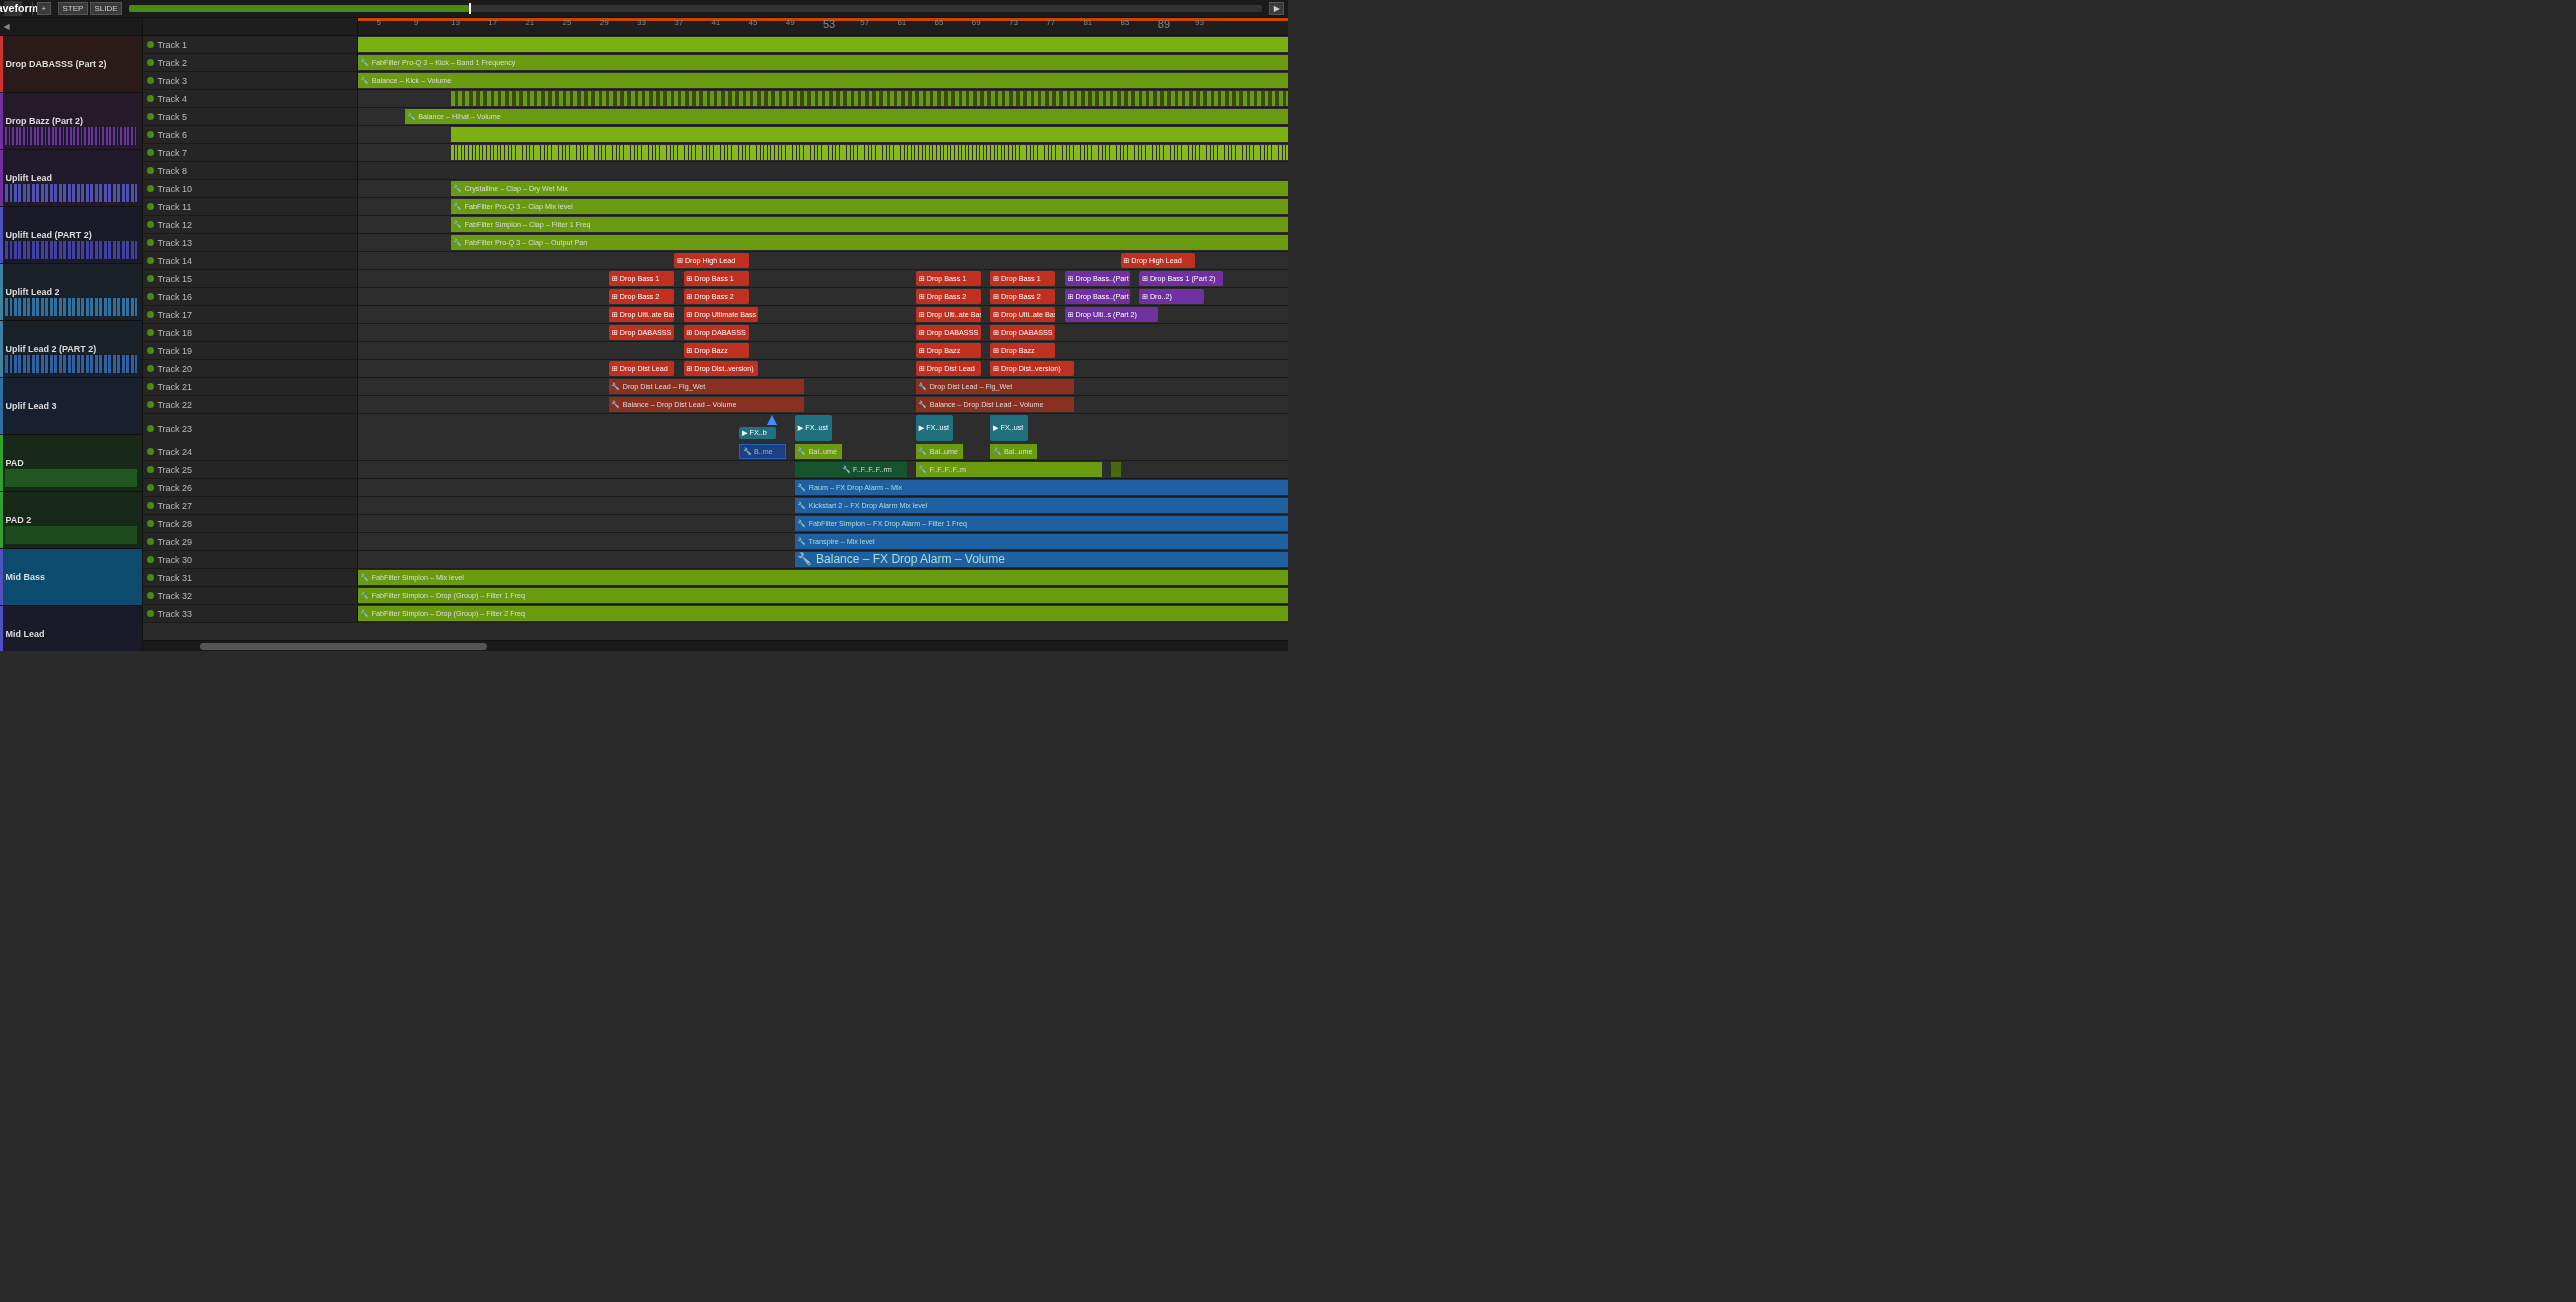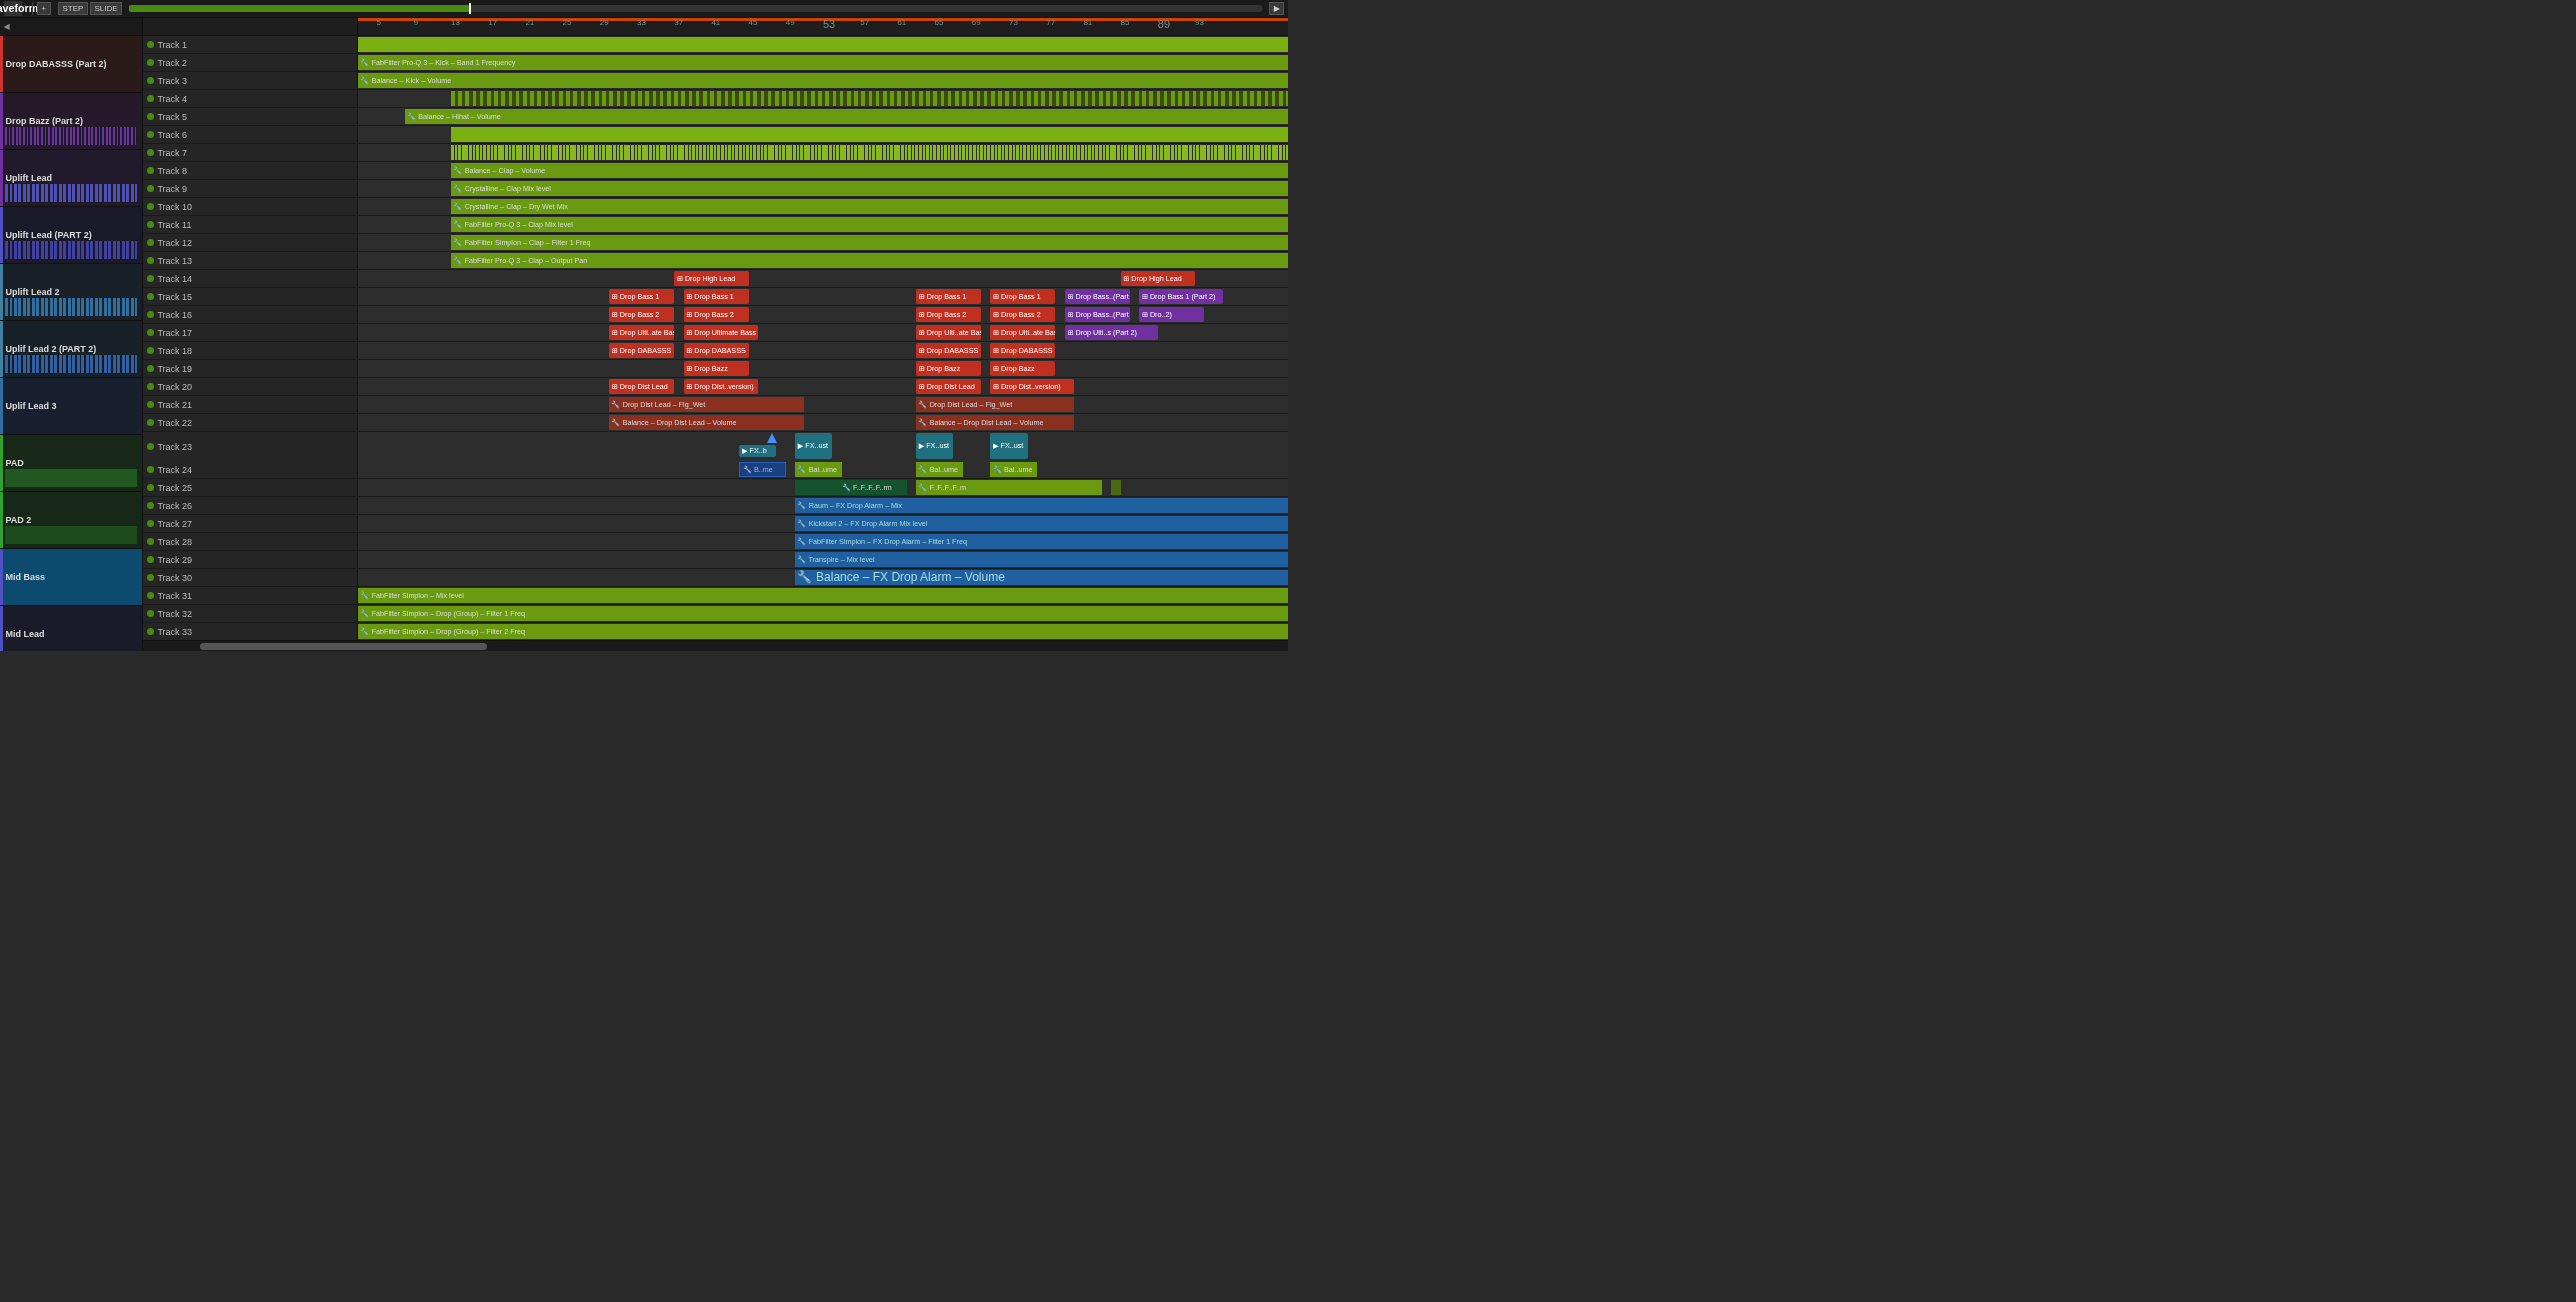--- a/index.html
+++ b/index.html
@@ -481,38 +481,22 @@
           <div class="track-content-cell">
             <div style="position:absolute;left:10%;top:0.9px;right:0;height:15px;" class="dense-green"></div>
           </div>
         </div>
 
         <div class="track-row">
           <div class="track-label-cell">
             <div class="track-dot" style="background:#4a8a10;"></div>
             <span class="track-name">Track 8</span>
           </div>
-          <div class="track-content-cell">
-            <div class="full-green" style="left:10%;right:0;">
-              <span>🔧 Balance – Clap – Volume</span>
-            </div>
-          </div>
-        </div>
-
-        <div class="track-row">
-          <div class="track-label-cell">
-            <div class="track-dot" style="background:#4a8a10;"></div>
-            <span class="track-name">Track 9</span>
-          </div>
-          <div class="track-content-cell">
-            <div class="full-green" style="left:10%;right:0;">
-              <span>🔧 Crystalline – Clap Mix level</span>
-            </div>
-          </div>
-        </div>
+        </div>
+
 
         <div class="track-row">
           <div class="track-label-cell">
             <div class="track-dot" style="background:#4a8a10;"></div>
             <span class="track-name">Track 10</span>
           </div>
           <div class="track-content-cell">
             <div class="full-green" style="left:10%;right:0;">
               <span>🔧 Crystalline – Clap – Dry Wet Mix</span>
             </div>

